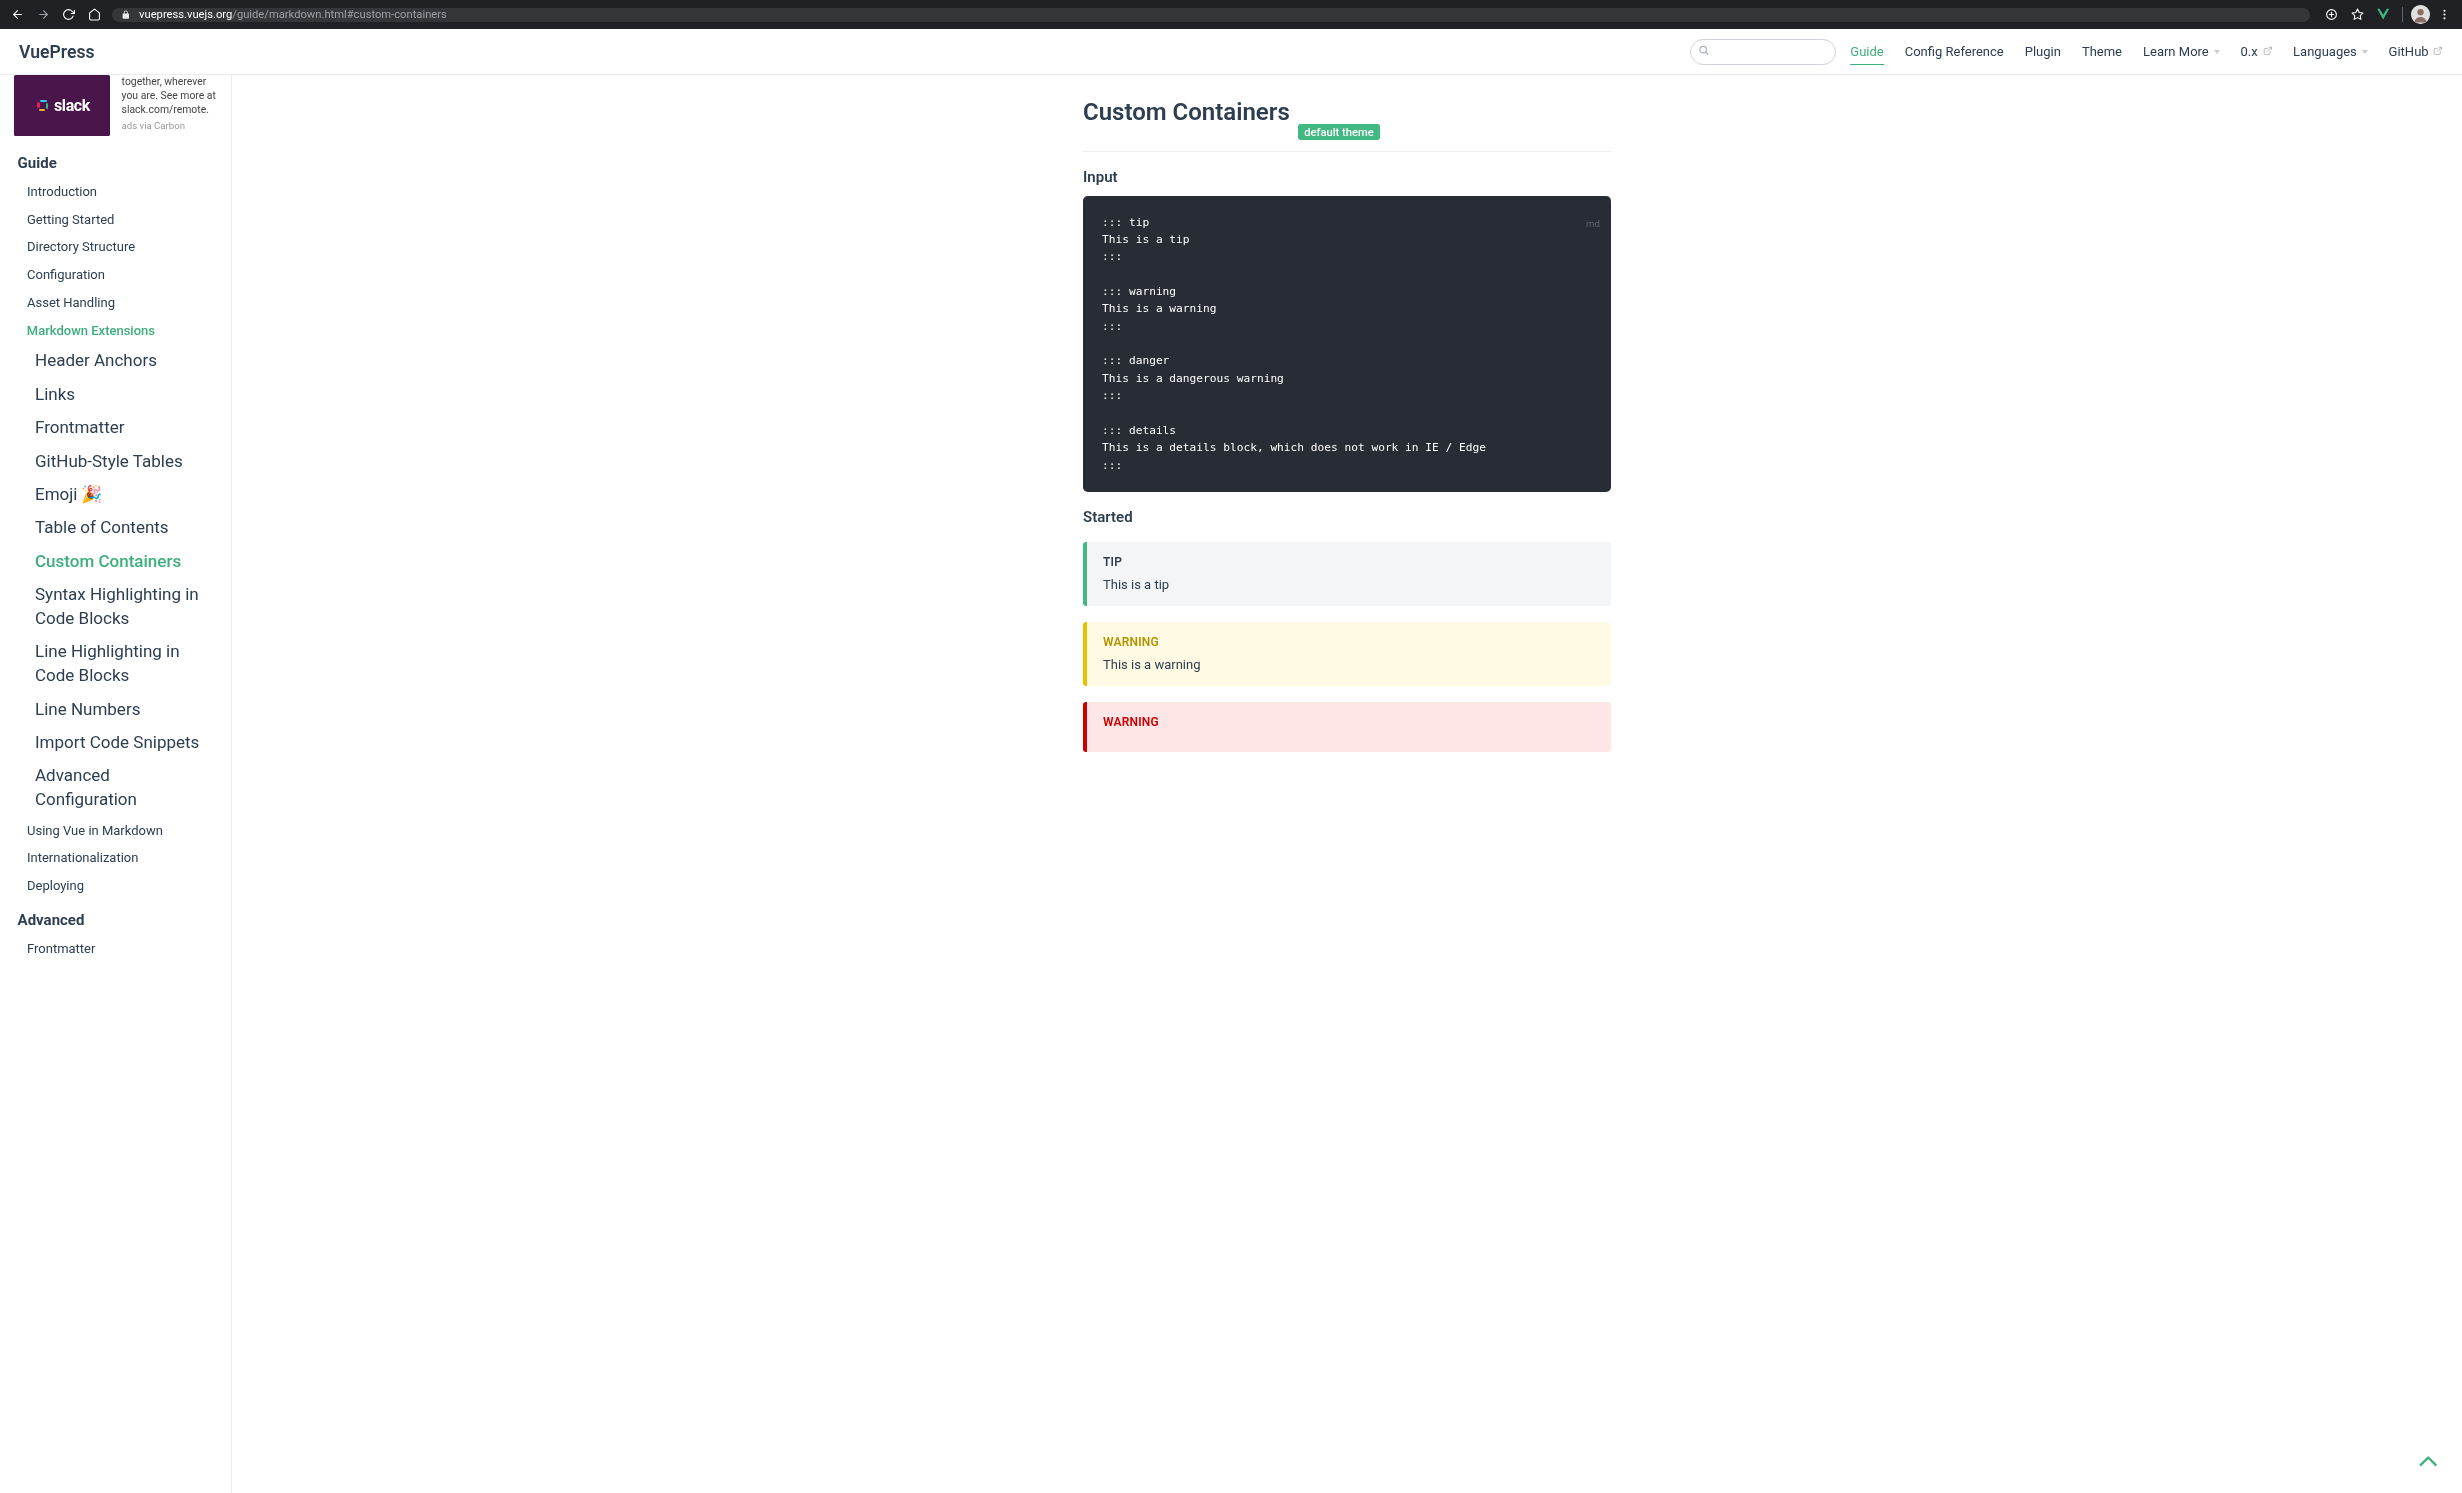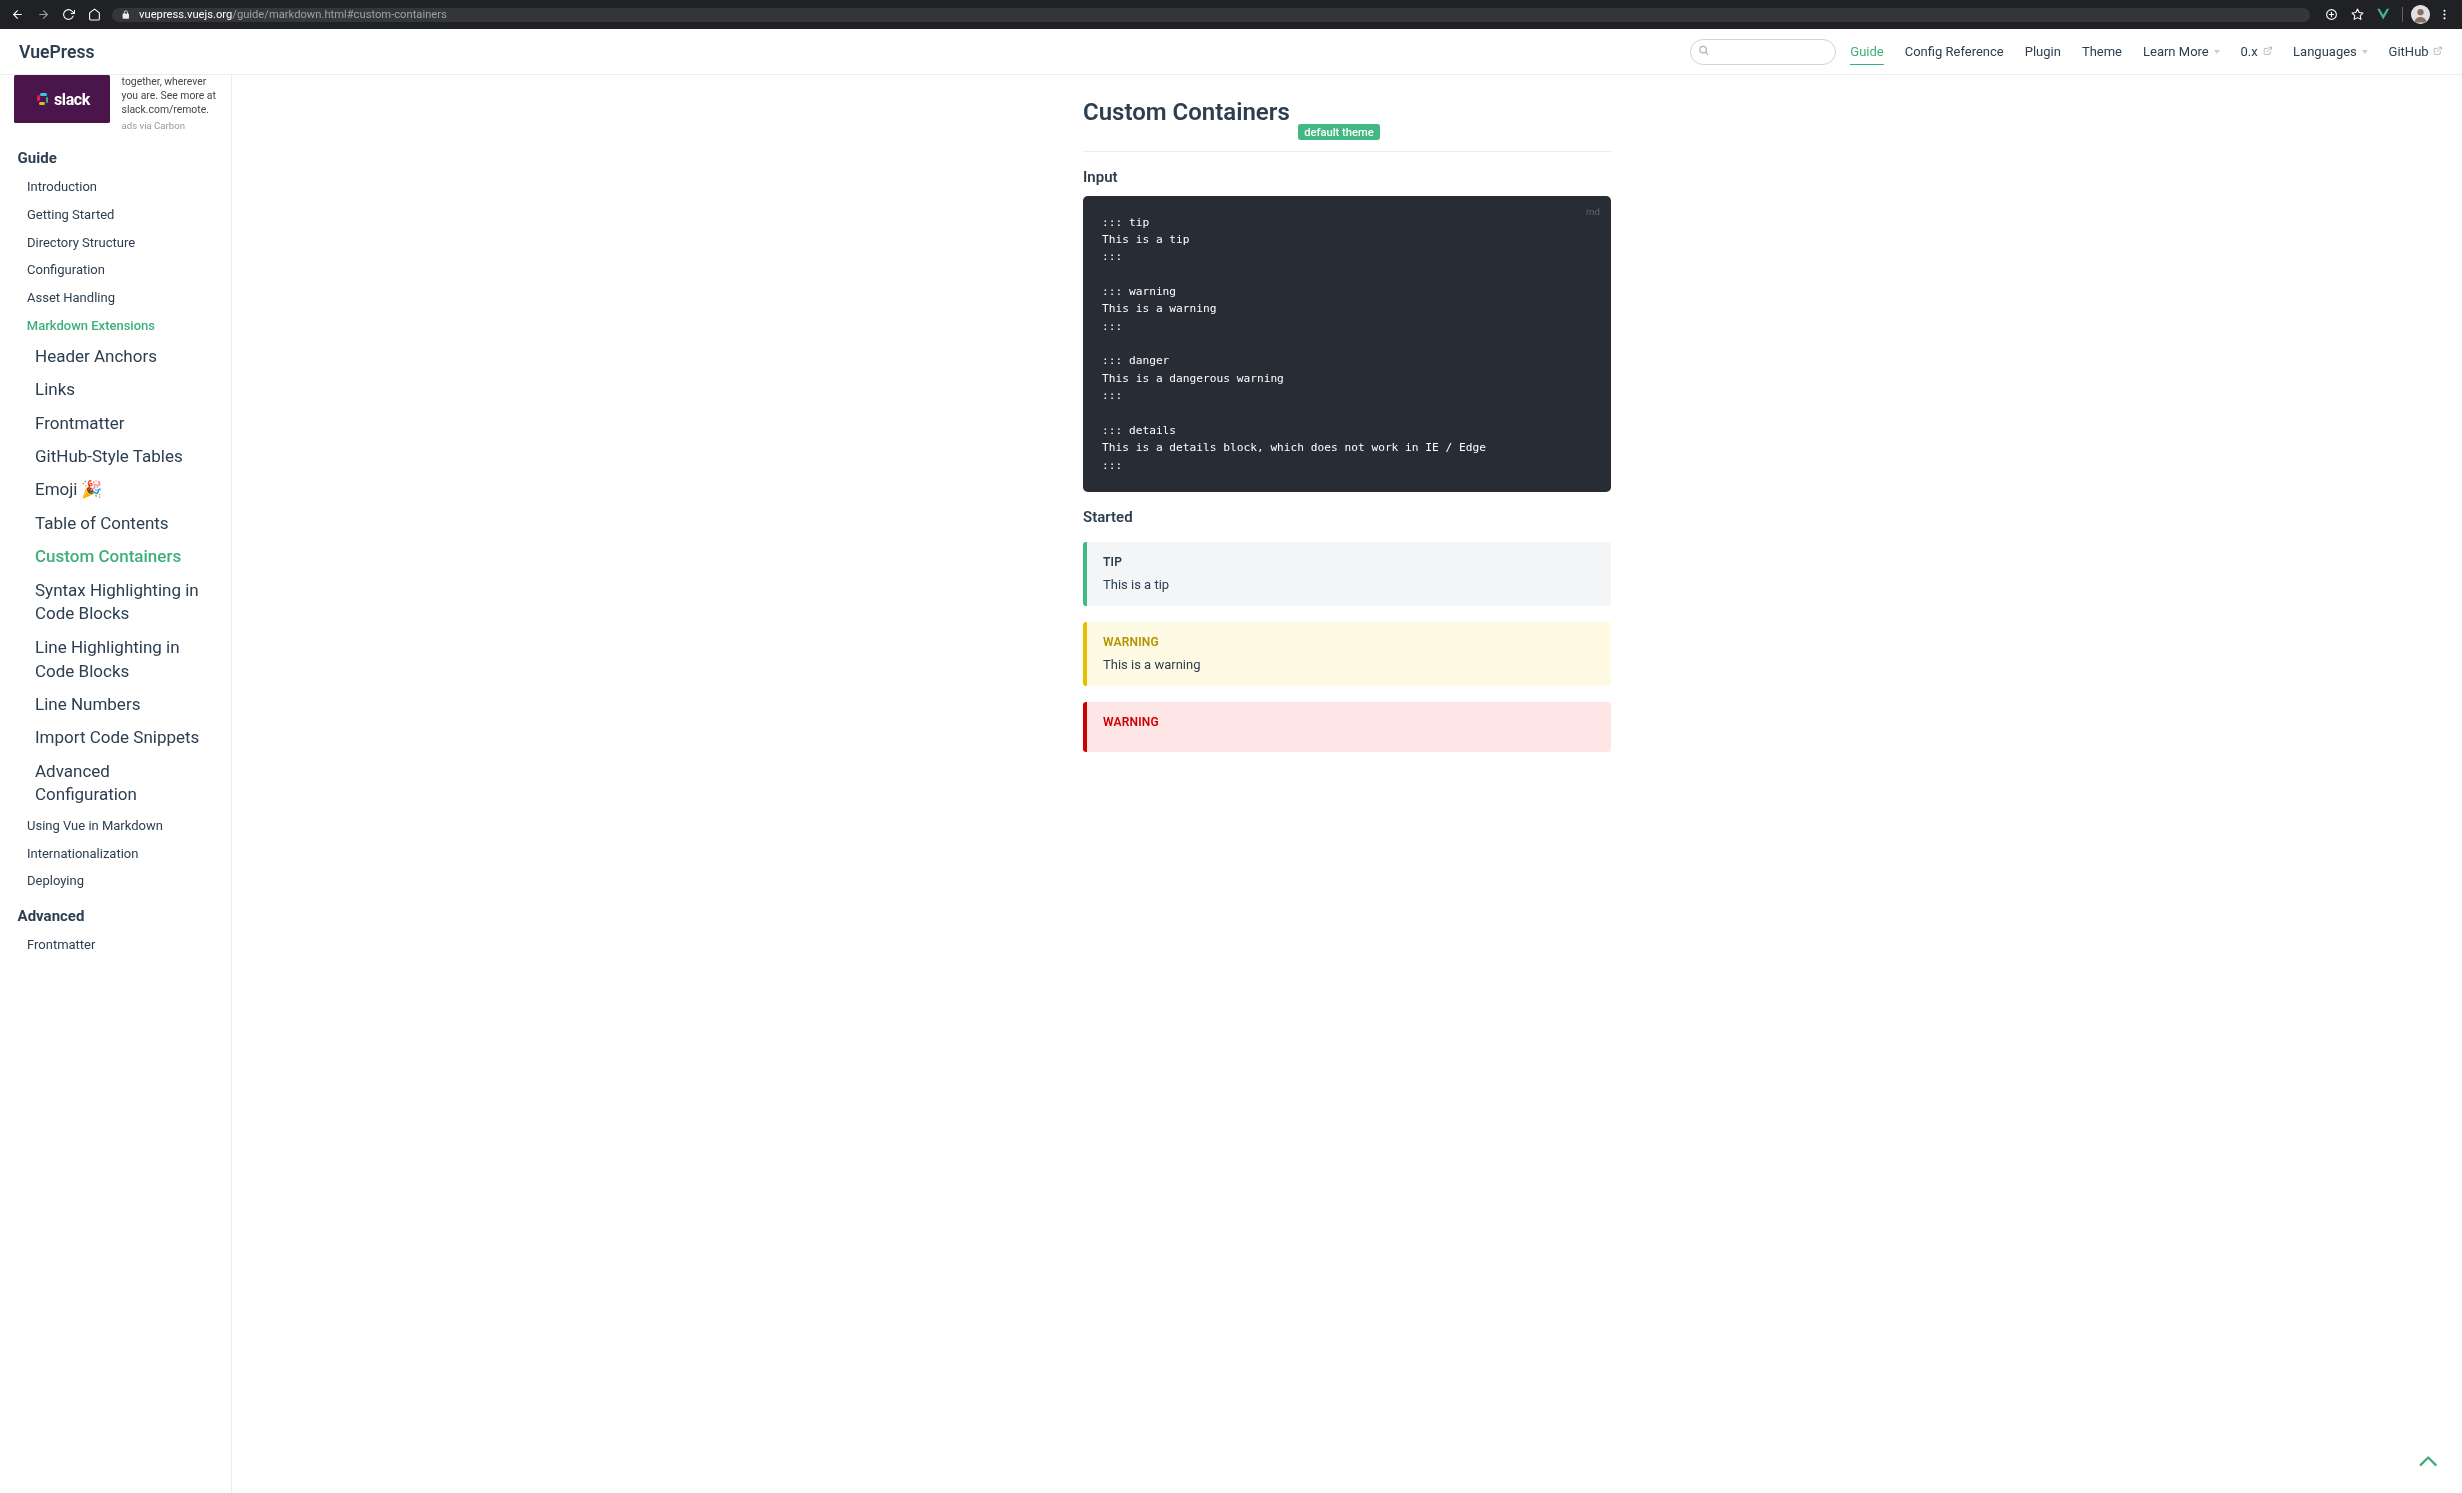--- a/index.html
+++ b/index.html
@@ -120,21 +120,21 @@
     padding: 0 0 32px 0;
     overflow-y:auto;
     position:relative;
   }
   .ad {
     margin:0 14.4px 6.4px 14.4px;
     display:flex;
     gap:11.2px;
   }
   .ad .ad-img {
-    width:96px; height:48px; border-radius:1.6px;
+    width:96px; height:61px; border-radius:1.6px;
     background:#4a154b;
     display:flex; align-items:center; justify-content:center;
     flex:0 0 auto;
   }
   .ad .slack-wrap{
     display:flex; align-items:center; gap:3.2px;
   }
   .ad .slack-mark{
     width:16px; height:16px; position:relative;
   }
@@ -214,21 +214,21 @@
     margin-bottom:6.4px;
   }
   .codeblock pre {
     color:#fff;
     font-family: ui-monospace, SFMono-Regular, Menlo, Monaco, Consolas, monospace;
     font-size:11.2px;
     line-height:1.55;
     white-space:pre;
   }
   .codeblock .lang {
-    position:absolute; top:10px; right:11.2px;
+    position:absolute; top:22px; right:11.2px;
     color:#5f6671;
     font-size:9.6px;
   }
 
   .custom-block {
     border-left:4px solid;
     border-radius:3.2px;
     padding:13px 16px 14.4px 16px;
     margin:16px 0;
   }

